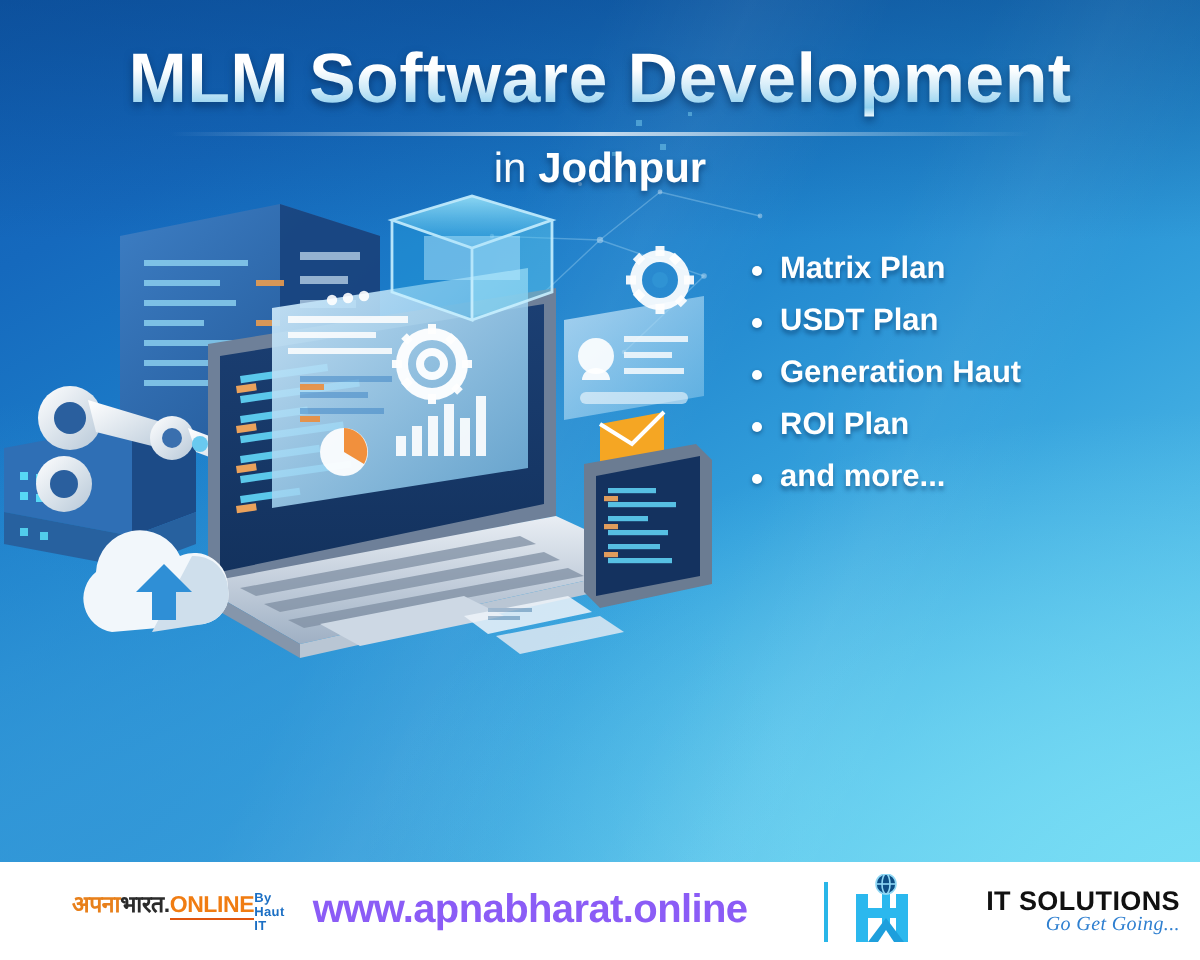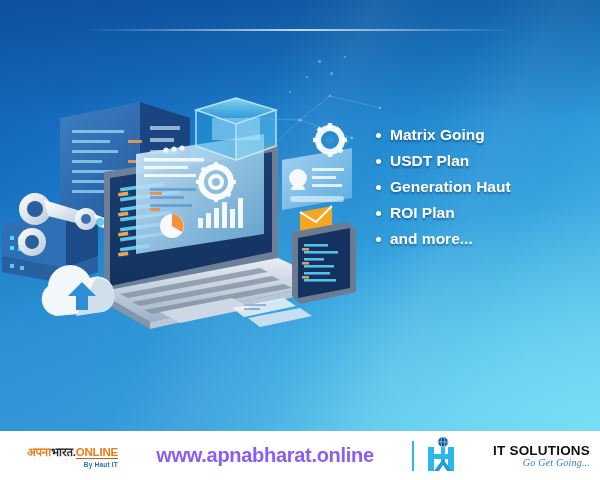--- a/index.html
+++ b/index.html
@@ -70,22 +70,22 @@
   
   .art{position:absolute;left:0;top:96px;width:372px;height:240px;z-index:4;}
   .art svg{display:block;}
 
   
   .footer{
     position:absolute;left:0;top:431px;width:600px;height:49px;background:#ffffff;
     display:flex;align-items:center;
   }
   .brand-logo{
-    width:118px;flex:0 0 auto;padding-left:23px;box-sizing:border-box;
-    display:flex;flex-direction:column;align-items:flex-end;
+    width:118px;flex:0 0 auto;padding-left:36px;box-sizing:border-box;
+    display:flex;align-items:flex-start;
   }
   .brand-line{font-size:11.5px;font-weight:bold;letter-spacing:-.2px;white-space:nowrap;}
   .brand-line .apna{color:#e8801b;}
   .brand-line .bharat{color:#2b2b2b;}
   .brand-line .dot{color:#2b2b2b;}
   .brand-line .online{color:#f07c12;border-bottom:1.6px solid #e0550e;padding-bottom:0px;}
   .brand-by{font-size:6.5px;font-weight:bold;color:#1b6fc4;letter-spacing:.2px;margin-top:2px;}
 
   .url{
     flex:1 1 auto;text-align:center;font-size:20px;font-weight:bold;color:#8b5cf6;
@@ -377,27 +377,32 @@
           <path d="M248 222 L300 212 L312 220 L260 231 Z" fill="#dfe9f3"></path>
           <g fill="#9ab4cc">
               <rect x="244" y="208" width="22" height="2"></rect>
               <rect x="244" y="212" width="16" height="2"></rect>
             </g>
         </g>
       </svg>
     </div>
 
     <div class="title-wrap">
+      <div class="title-main">MLM Software Development</div>
       <div class="title-rule"></div>
+      <div class="title-sub">
+        <span class="lead">in</span>
+        <span class="place">Jodhpur</span>
+      </div>
     </div>
 
     <div class="plans">
       <div class="plan-row">
         <span class="plan-dot"></span>
-        <span class="plan-label">Matrix Going</span>
+        <span class="plan-label">Matrix Plan</span>
       </div>
       <div class="plan-row">
         <span class="plan-dot"></span>
         <span class="plan-label">USDT Plan</span>
       </div>
       <div class="plan-row">
         <span class="plan-dot"></span>
         <span class="plan-label">Generation Haut</span>
       </div>
       <div class="plan-row">

